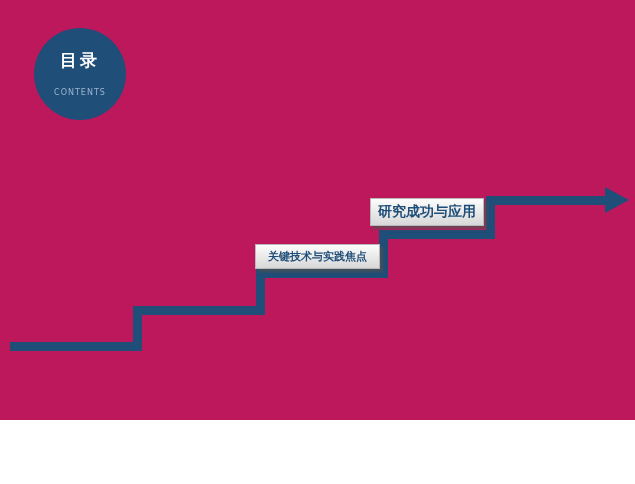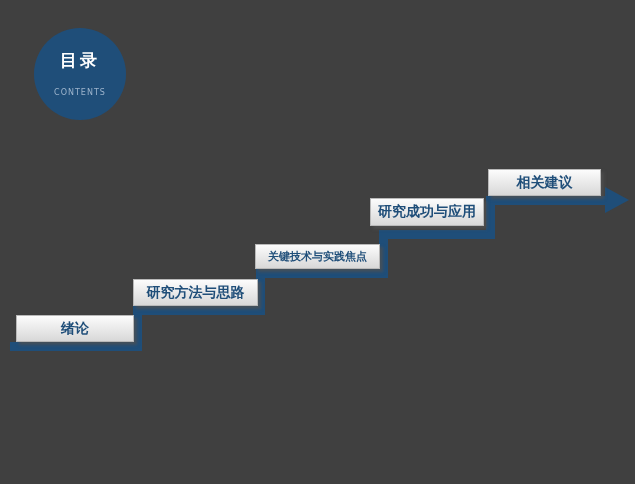--- a/index.html
+++ b/index.html
@@ -4,22 +4,22 @@
 <style>
   html, body {
     margin: 0;
     padding: 0;
     background: #ffffff;
     font-family: "DejaVu Sans", "Liberation Sans", sans-serif;
   }
   .stage {
     position: relative;
     width: 635px;
-    height: 484px;
-    background: #404040;
+    height: 420px;
+    background: #be185d;
     overflow: hidden;
   }
 
   
   .badge {
     position: absolute;
     left: 34px;
     top: 28px;
     width: 92px;
     height: 92px;
@@ -104,29 +104,20 @@
   <div class="bar riser1"></div>
   <div class="bar tread2"></div>
   <div class="bar riser2"></div>
   <div class="bar tread3"></div>
   <div class="bar riser3"></div>
   <div class="bar tread4"></div>
   <div class="bar riser4"></div>
   <div class="bar tread5"></div>
   <div class="arrowhead"></div>
 
-  <div class="step-box box1">
-    <span>绪论</span>
-  </div>
-  <div class="step-box box2">
-    <span>研究方法与思路</span>
-  </div>
   <div class="step-box box3">
     <span>关键技术与实践焦点</span>
   </div>
   <div class="step-box box4">
     <span>研究成功与应用</span>
   </div>
-  <div class="step-box box5">
-    <span>相关建议</span>
-  </div>
 
 </div>
 
 </body></html>

